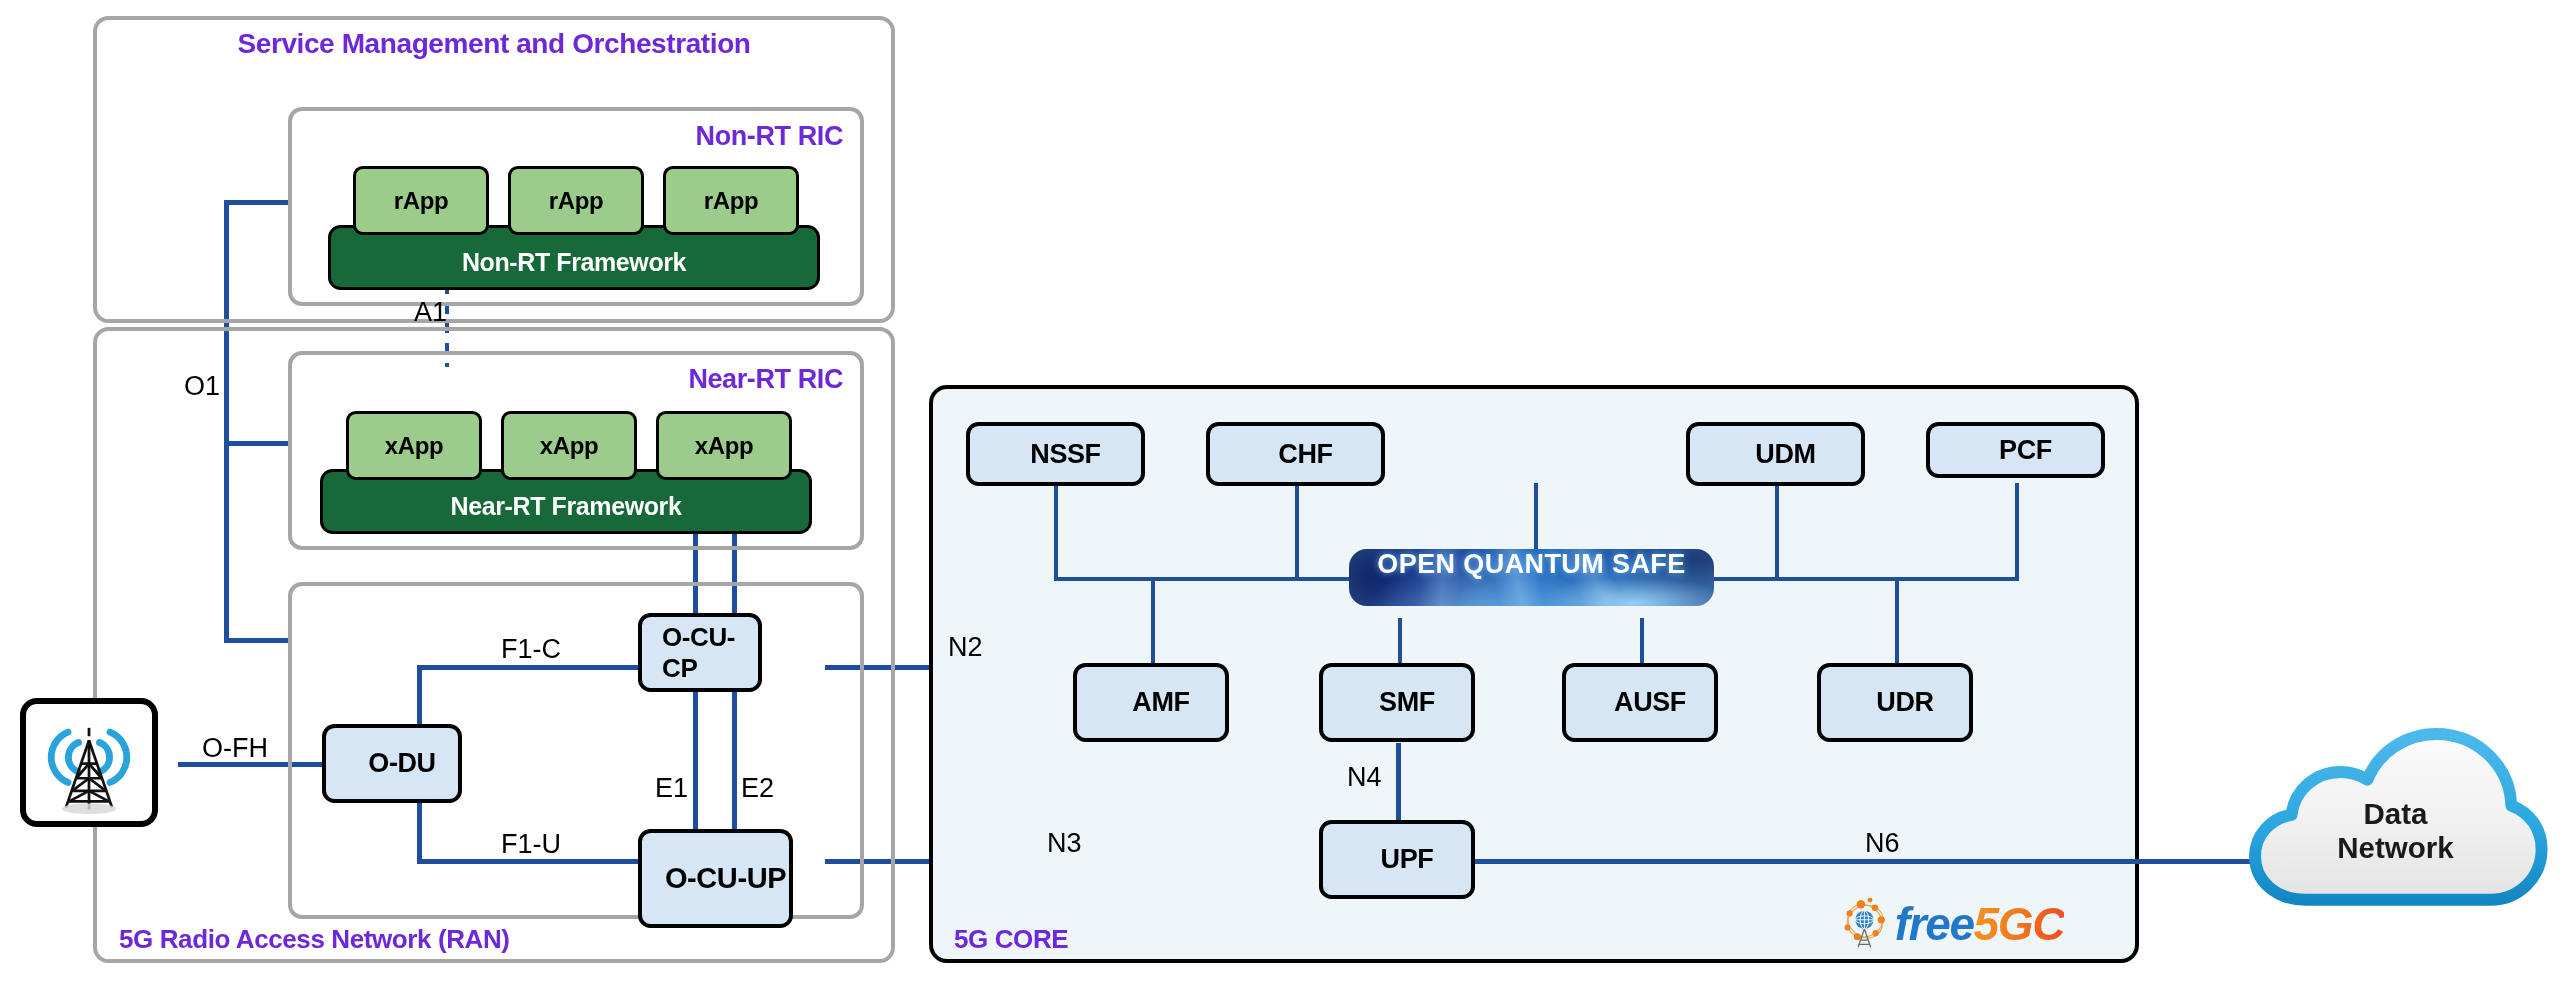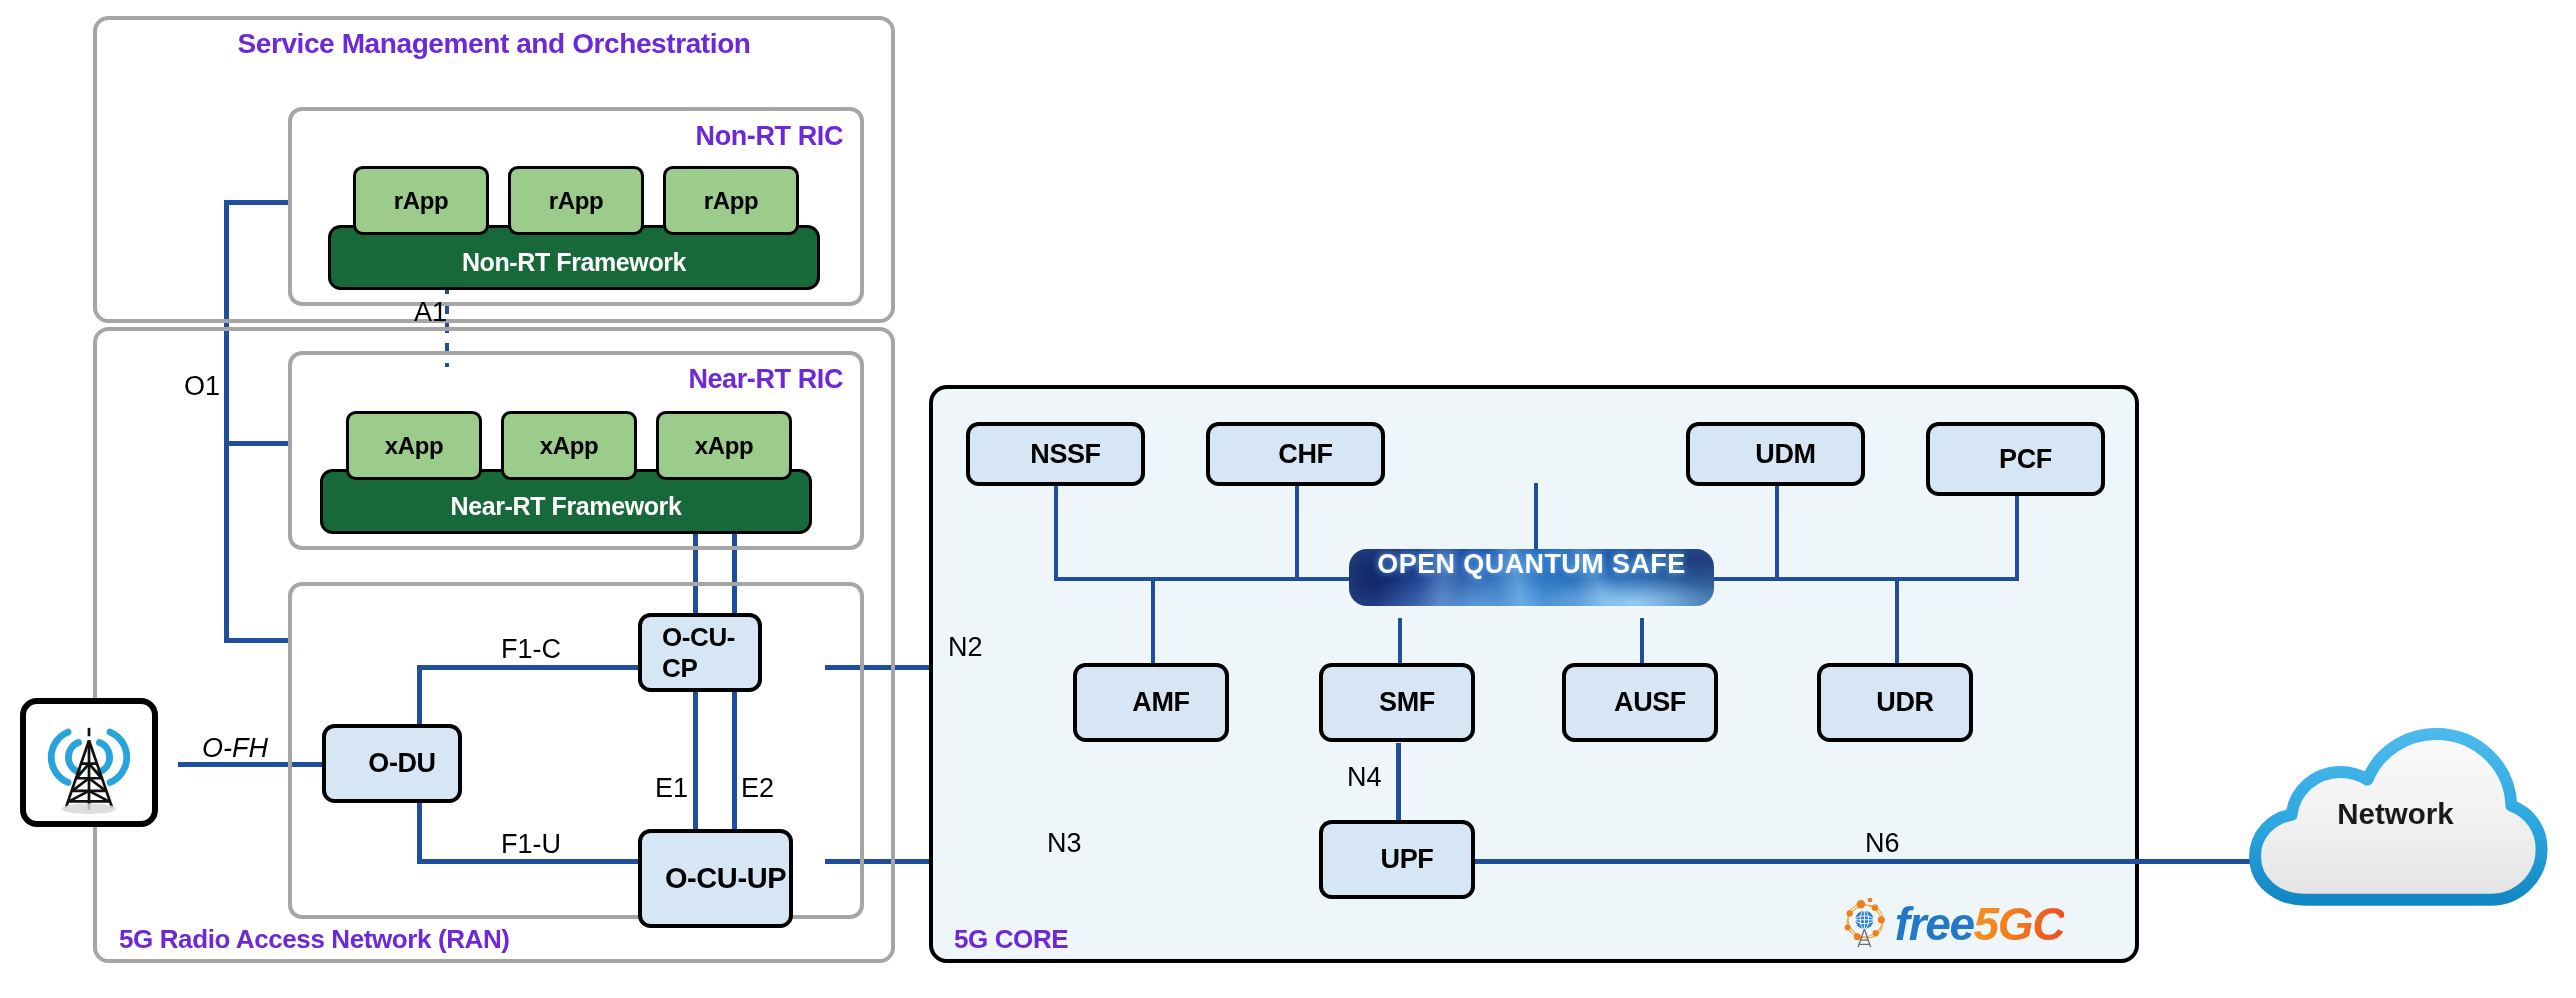--- a/index.html
+++ b/index.html
@@ -236,21 +236,21 @@
   <div class="nfbox abs" style="left:322px;top:724px;width:140px;height:79px;font-size:27px;">
     <span>O-DU</span>
   </div>
   <div class="nfbox abs" style="left:638px;top:613px;width:124px;height:79px;font-size:26px;">
     <span>O-CU-CP</span>
   </div>
   <div class="nfbox abs" style="left:638px;top:829px;width:155px;height:99px;font-size:29px;">
     <span>O-CU-UP</span>
   </div>
 
-  <div class="lbl" style="left:202px;top:733px;font-size:27px;font-style:italic;">O-FH</div>
+  <div class="lbl" style="left:202px;top:733px;font-size:27px;">O-FH</div>
   <div class="lbl" style="left:501px;top:634px;font-size:27px;">F1-C</div>
   <div class="lbl" style="left:501px;top:829px;font-size:27px;">F1-U</div>
   <div class="lbl" style="left:655px;top:773px;font-size:27px;">E1</div>
   <div class="lbl" style="left:741px;top:773px;font-size:27px;">E2</div>
 
   <div class="core-panel abs" style="left:929px;top:385px;width:1210px;height:578px;"></div>
   <div class="ctr-title" style="left:954px;top:924px;font-size:26px;">5G CORE</div>
 
   <div class="lineH-thin abs" style="left:1054px;top:577px;width:295px;"></div>
   <div class="lineH-thin abs" style="left:1714px;top:577px;width:281px;"></div>
@@ -273,21 +273,21 @@
 
   <div class="nfbox abs" style="left:966px;top:422px;width:179px;height:64px;font-size:27px;">
     <span>NSSF</span>
   </div>
   <div class="nfbox abs" style="left:1206px;top:422px;width:179px;height:64px;font-size:27px;">
     <span>CHF</span>
   </div>
   <div class="nfbox abs" style="left:1686px;top:422px;width:179px;height:64px;font-size:27px;">
     <span>UDM</span>
   </div>
-  <div class="nfbox abs" style="left:1926px;top:422px;width:179px;height:74px;font-size:27px;">
+  <div class="nfbox abs" style="left:1926px;top:422px;width:179px;height:56px;font-size:27px;">
     <span>PCF</span>
   </div>
 
   <div class="oqs" style="left:1349px;top:549px;width:365px;height:57px;">
     <span style="font-size:27px;">OPEN QUANTUM SAFE</span>
   </div>
 
   <div class="nfbox abs" style="left:1073px;top:663px;width:156px;height:79px;font-size:27px;">
     <span>AMF</span>
   </div>
@@ -361,18 +361,19 @@
                C 48 250 20 222 20 188
                C 20 158 42 134 72 129
                C 76 94 106 68 142 68
                C 156 68 169 72 180 79
                C 196 40 234 14 278 14
                C 336 14 383 59 385 116
                C 412 126 428 150 428 178
                C 428 218 396 250 355 250 Z" fill="url(#cloudFill)" stroke="url(#cloudStroke)" stroke-width="17" stroke-linejoin="round"></path>
     </svg>
     <div class="cloud-txt" style="top:73px;font-size:29.5px;">
+      <div>Data</div>
       <div>Network</div>
     </div>
   </div>
 
 </div>
 
 
 </body></html>

